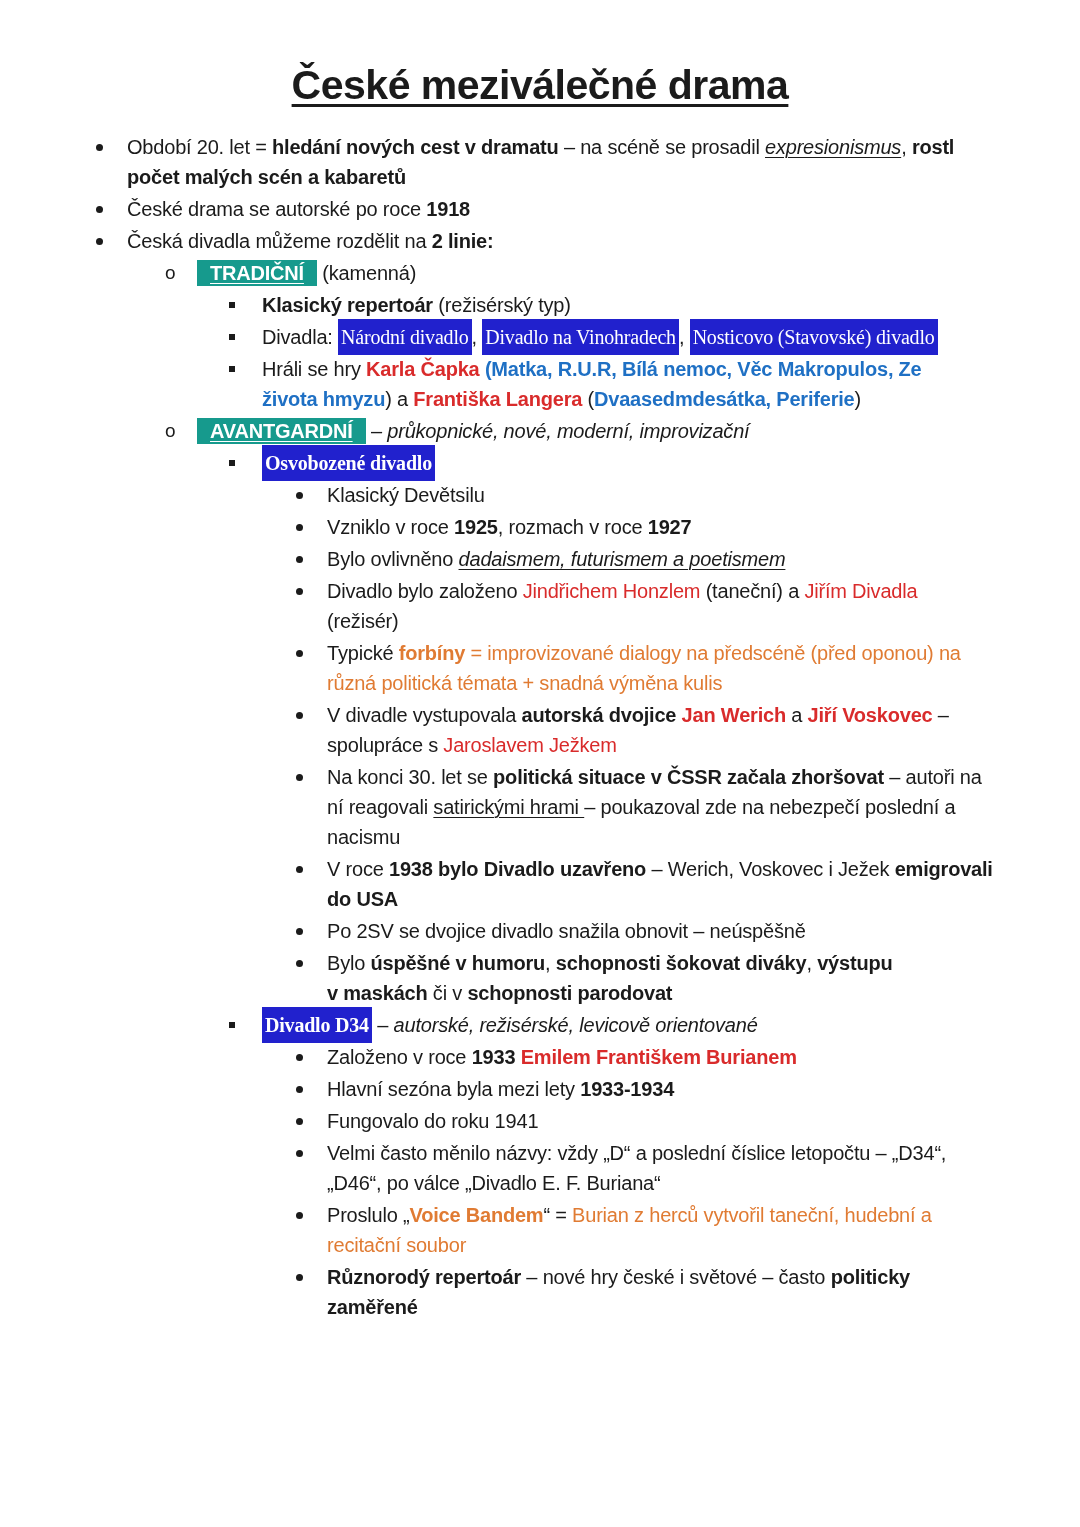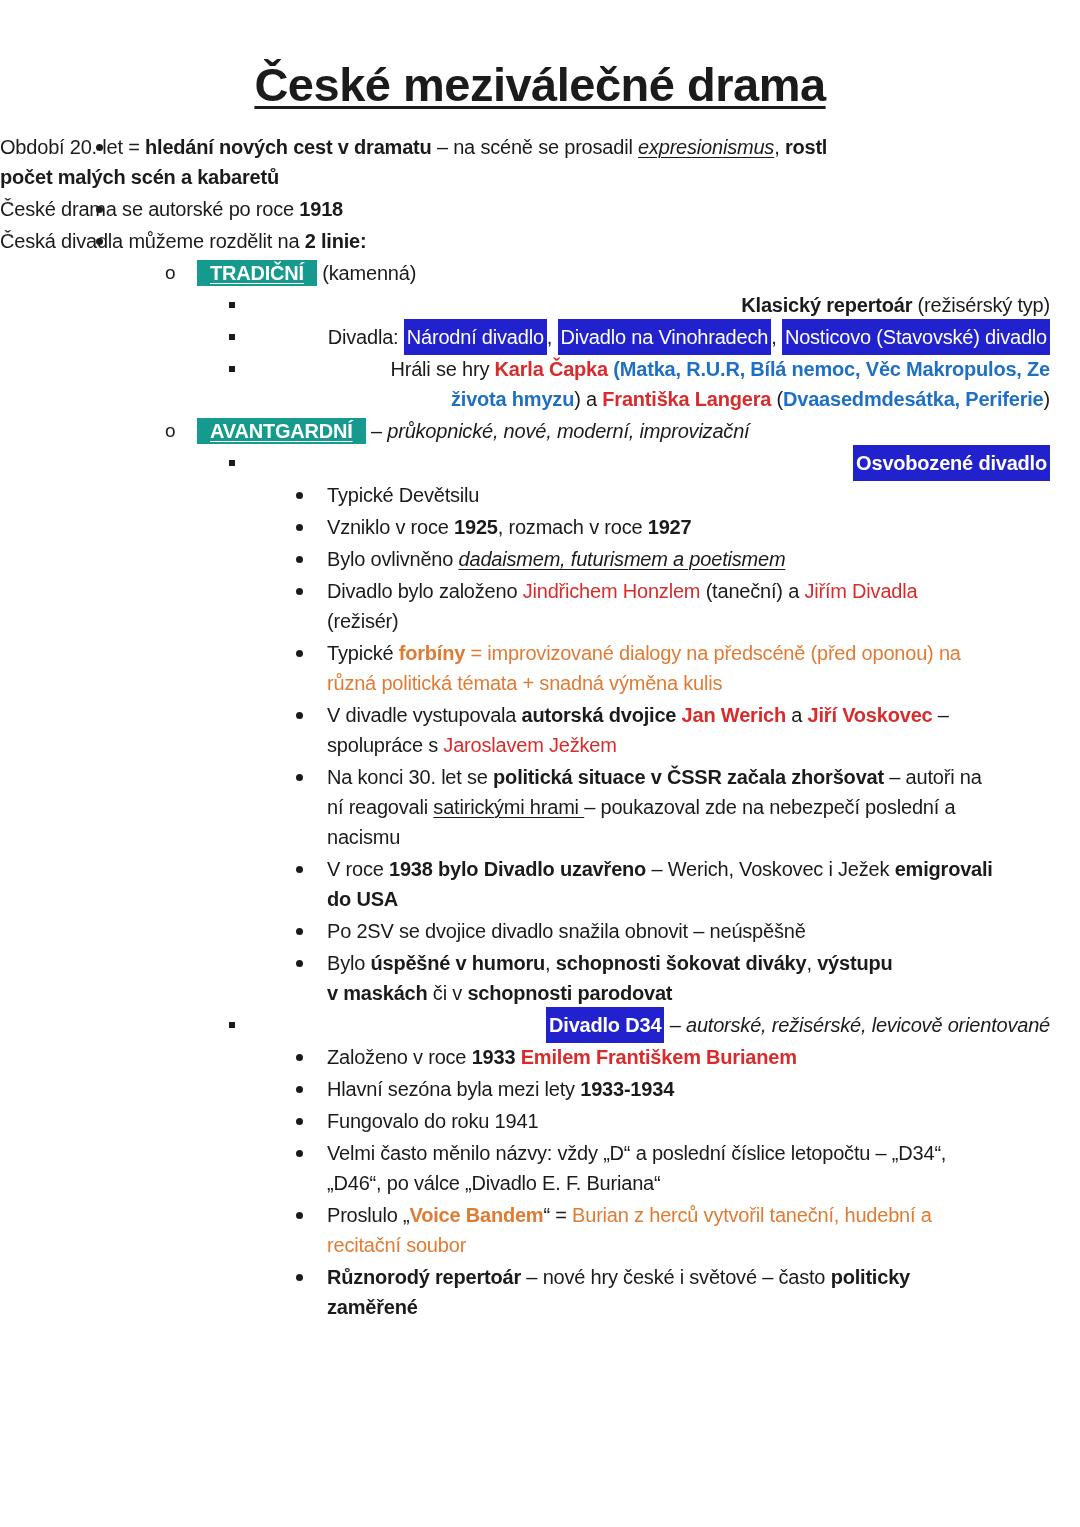--- a/index.html
+++ b/index.html
@@ -8,39 +8,39 @@
     height: 1527px;
     background: #ffffff;
     font-family: "Liberation Sans", sans-serif;
     color: #1b1b1b;
     overflow: hidden;
   }
   .page { padding-top: 62px; }
   .doc-title {
     margin: 0 0 24px 0;
     text-align: center;
-    font-size: 47px;
+    font-size: 41px;
     line-height: 46px;
     font-weight: 700;
     letter-spacing: -0.5px;
     text-decoration: underline;
     text-decoration-thickness: 3px;
     text-underline-offset: 5px;
   }
   .doc-item {
     position: relative;
     font-size: 20px;
     line-height: 30px;
     letter-spacing: -0.2px;
     margin-bottom: 2px;
     padding-right: 30px;
   }
-  .lvl-1 { }
+  .lvl-1 { padding-left: 127px; }
   .lvl-2 { padding-left: 197px; }
-  .lvl-3 { padding-left: 262px; text-align: right; }
+  .lvl-3 { padding-left: 262px; }
   .lvl-4 { padding-left: 327px; }
   .marker { position: absolute; display: block; }
   .lvl-1 .marker { left: 96px; }
   .lvl-2 .marker { left: 165px; }
   .lvl-3 .marker { left: 229px; }
   .lvl-4 .marker { left: 296px; }
   .marker-disc   { width: 7px; height: 7px; border-radius: 50%; background: #1b1b1b; top: 12px; }
   .marker-square { width: 6px; height: 6px; background: #1b1b1b; top: 12px; }
   .marker-circle { top: 0; font-size: 19px; line-height: 30px; }
   .b { font-weight: 700; }
@@ -51,38 +51,39 @@
   .c-orange { color: var(--orange); }
   .hl-teal {
     background: var(--teal-hl);
     color: var(--hl-text);
     padding: 2px 13px;
   }
   .hl-blue {
     background: var(--blue-hl);
     color: var(--hl-text);
     padding: 7px 3px;
+    font-family: Liberation Serif, serif;
   }
 </style>
 </head>
 <body style="color: rgb(27, 27, 27);">
 
 <div class="page">
   <h1 class="doc-title">České meziválečné drama</h1>
   <div>
       <div class="doc-item lvl-1"><span class="marker marker-disc"></span><span>Období 20. let = </span><span class="b">hledání nových cest v dramatu</span><span> – na scéně se prosadil </span><span class="i u">expresionismus</span><span>, </span><span class="b">rostl</span><br><span class="b">počet malých scén a kabaretů</span></div>
       <div class="doc-item lvl-1"><span class="marker marker-disc"></span><span>České drama se autorské po roce </span><span class="b">1918</span></div>
       <div class="doc-item lvl-1"><span class="marker marker-disc"></span><span>Česká divadla můžeme rozdělit na </span><span class="b">2 linie:</span></div>
       <div class="doc-item lvl-2"><span class="marker marker-circle">o</span><span class="hl-teal b u">TRADIČNÍ</span><span> (kamenná)</span></div>
       <div class="doc-item lvl-3"><span class="marker marker-square"></span><span class="b">Klasický repertoár</span><span> (režisérský typ)</span></div>
       <div class="doc-item lvl-3"><span class="marker marker-square"></span><span>Divadla: </span><span class="hl-blue">Národní divadlo</span><span>, </span><span class="hl-blue">Divadlo na Vinohradech</span><span>, </span><span class="hl-blue">Nosticovo (Stavovské) divadlo</span></div>
       <div class="doc-item lvl-3"><span class="marker marker-square"></span><span>Hráli se hry </span><span class="b c-red">Karla Čapka</span><span> </span><span class="b c-blue">(Matka, R.U.R, Bílá nemoc, Věc Makropulos, Ze</span><br><span class="b c-blue">života hmyzu</span><span>) a </span><span class="b c-red">Františka Langera</span><span> (</span><span class="b c-blue">Dvaasedmdesátka, Periferie</span><span>)</span></div>
       <div class="doc-item lvl-2"><span class="marker marker-circle">o</span><span class="hl-teal b u">AVANTGARDNÍ</span><span> – </span><span class="i">průkopnické, nové, moderní, improvizační</span></div>
       <div class="doc-item lvl-3"><span class="marker marker-square"></span><span class="hl-blue b">Osvobozené divadlo</span></div>
-      <div class="doc-item lvl-4"><span class="marker marker-disc"></span><span>Typické Devětsilu</span></div>
+      <div class="doc-item lvl-4"><span class="marker marker-disc"></span><span>Klasický Devětsilu</span></div>
       <div class="doc-item lvl-4"><span class="marker marker-disc"></span><span>Vzniklo v roce </span><span class="b">1925</span><span>, rozmach v roce </span><span class="b">1927</span></div>
       <div class="doc-item lvl-4"><span class="marker marker-disc"></span><span>Bylo ovlivněno </span><span class="i u">dadaismem, futurismem a poetismem</span></div>
       <div class="doc-item lvl-4"><span class="marker marker-disc"></span><span>Divadlo bylo založeno </span><span class="c-red">Jindřichem Honzlem</span><span> (taneční) a </span><span class="c-red">Jiřím Divadla</span><br><span>(režisér)</span></div>
       <div class="doc-item lvl-4"><span class="marker marker-disc"></span><span>Typické </span><span class="b c-orange">forbíny</span><span class="c-orange"> = improvizované dialogy na předscéně (před oponou) na</span><br><span class="c-orange">různá politická témata + snadná výměna kulis</span></div>
       <div class="doc-item lvl-4"><span class="marker marker-disc"></span><span>V divadle vystupovala </span><span class="b">autorská dvojice </span><span class="b c-red">Jan Werich</span><span> a </span><span class="b c-red">Jiří Voskovec</span><span> –</span><br><span>spolupráce s </span><span class="c-red">Jaroslavem Ježkem</span></div>
       <div class="doc-item lvl-4"><span class="marker marker-disc"></span><span>Na konci 30. let se </span><span class="b">politická situace v ČSSR začala zhoršovat</span><span> – autoři na</span><br><span>ní reagovali </span><span class="u">satirickými hrami </span><span>– poukazoval zde na nebezpečí poslední a</span><br><span>nacismu</span></div>
       <div class="doc-item lvl-4"><span class="marker marker-disc"></span><span>V roce </span><span class="b">1938 bylo Divadlo uzavřeno</span><span> – Werich, Voskovec i Ježek </span><span class="b">emigrovali</span><br><span class="b">do USA</span></div>
       <div class="doc-item lvl-4"><span class="marker marker-disc"></span><span>Po 2SV se dvojice divadlo snažila obnovit – neúspěšně</span></div>
       <div class="doc-item lvl-4"><span class="marker marker-disc"></span><span>Bylo </span><span class="b">úspěšné v humoru</span><span>, </span><span class="b">schopnosti šokovat diváky</span><span>, </span><span class="b">výstupu</span><br><span class="b">v maskách</span><span> či v </span><span class="b">schopnosti parodovat</span></div>
       <div class="doc-item lvl-3"><span class="marker marker-square"></span><span class="hl-blue b">Divadlo D34</span><span> – </span><span class="i">autorské, režisérské, levicově orientované</span></div>

